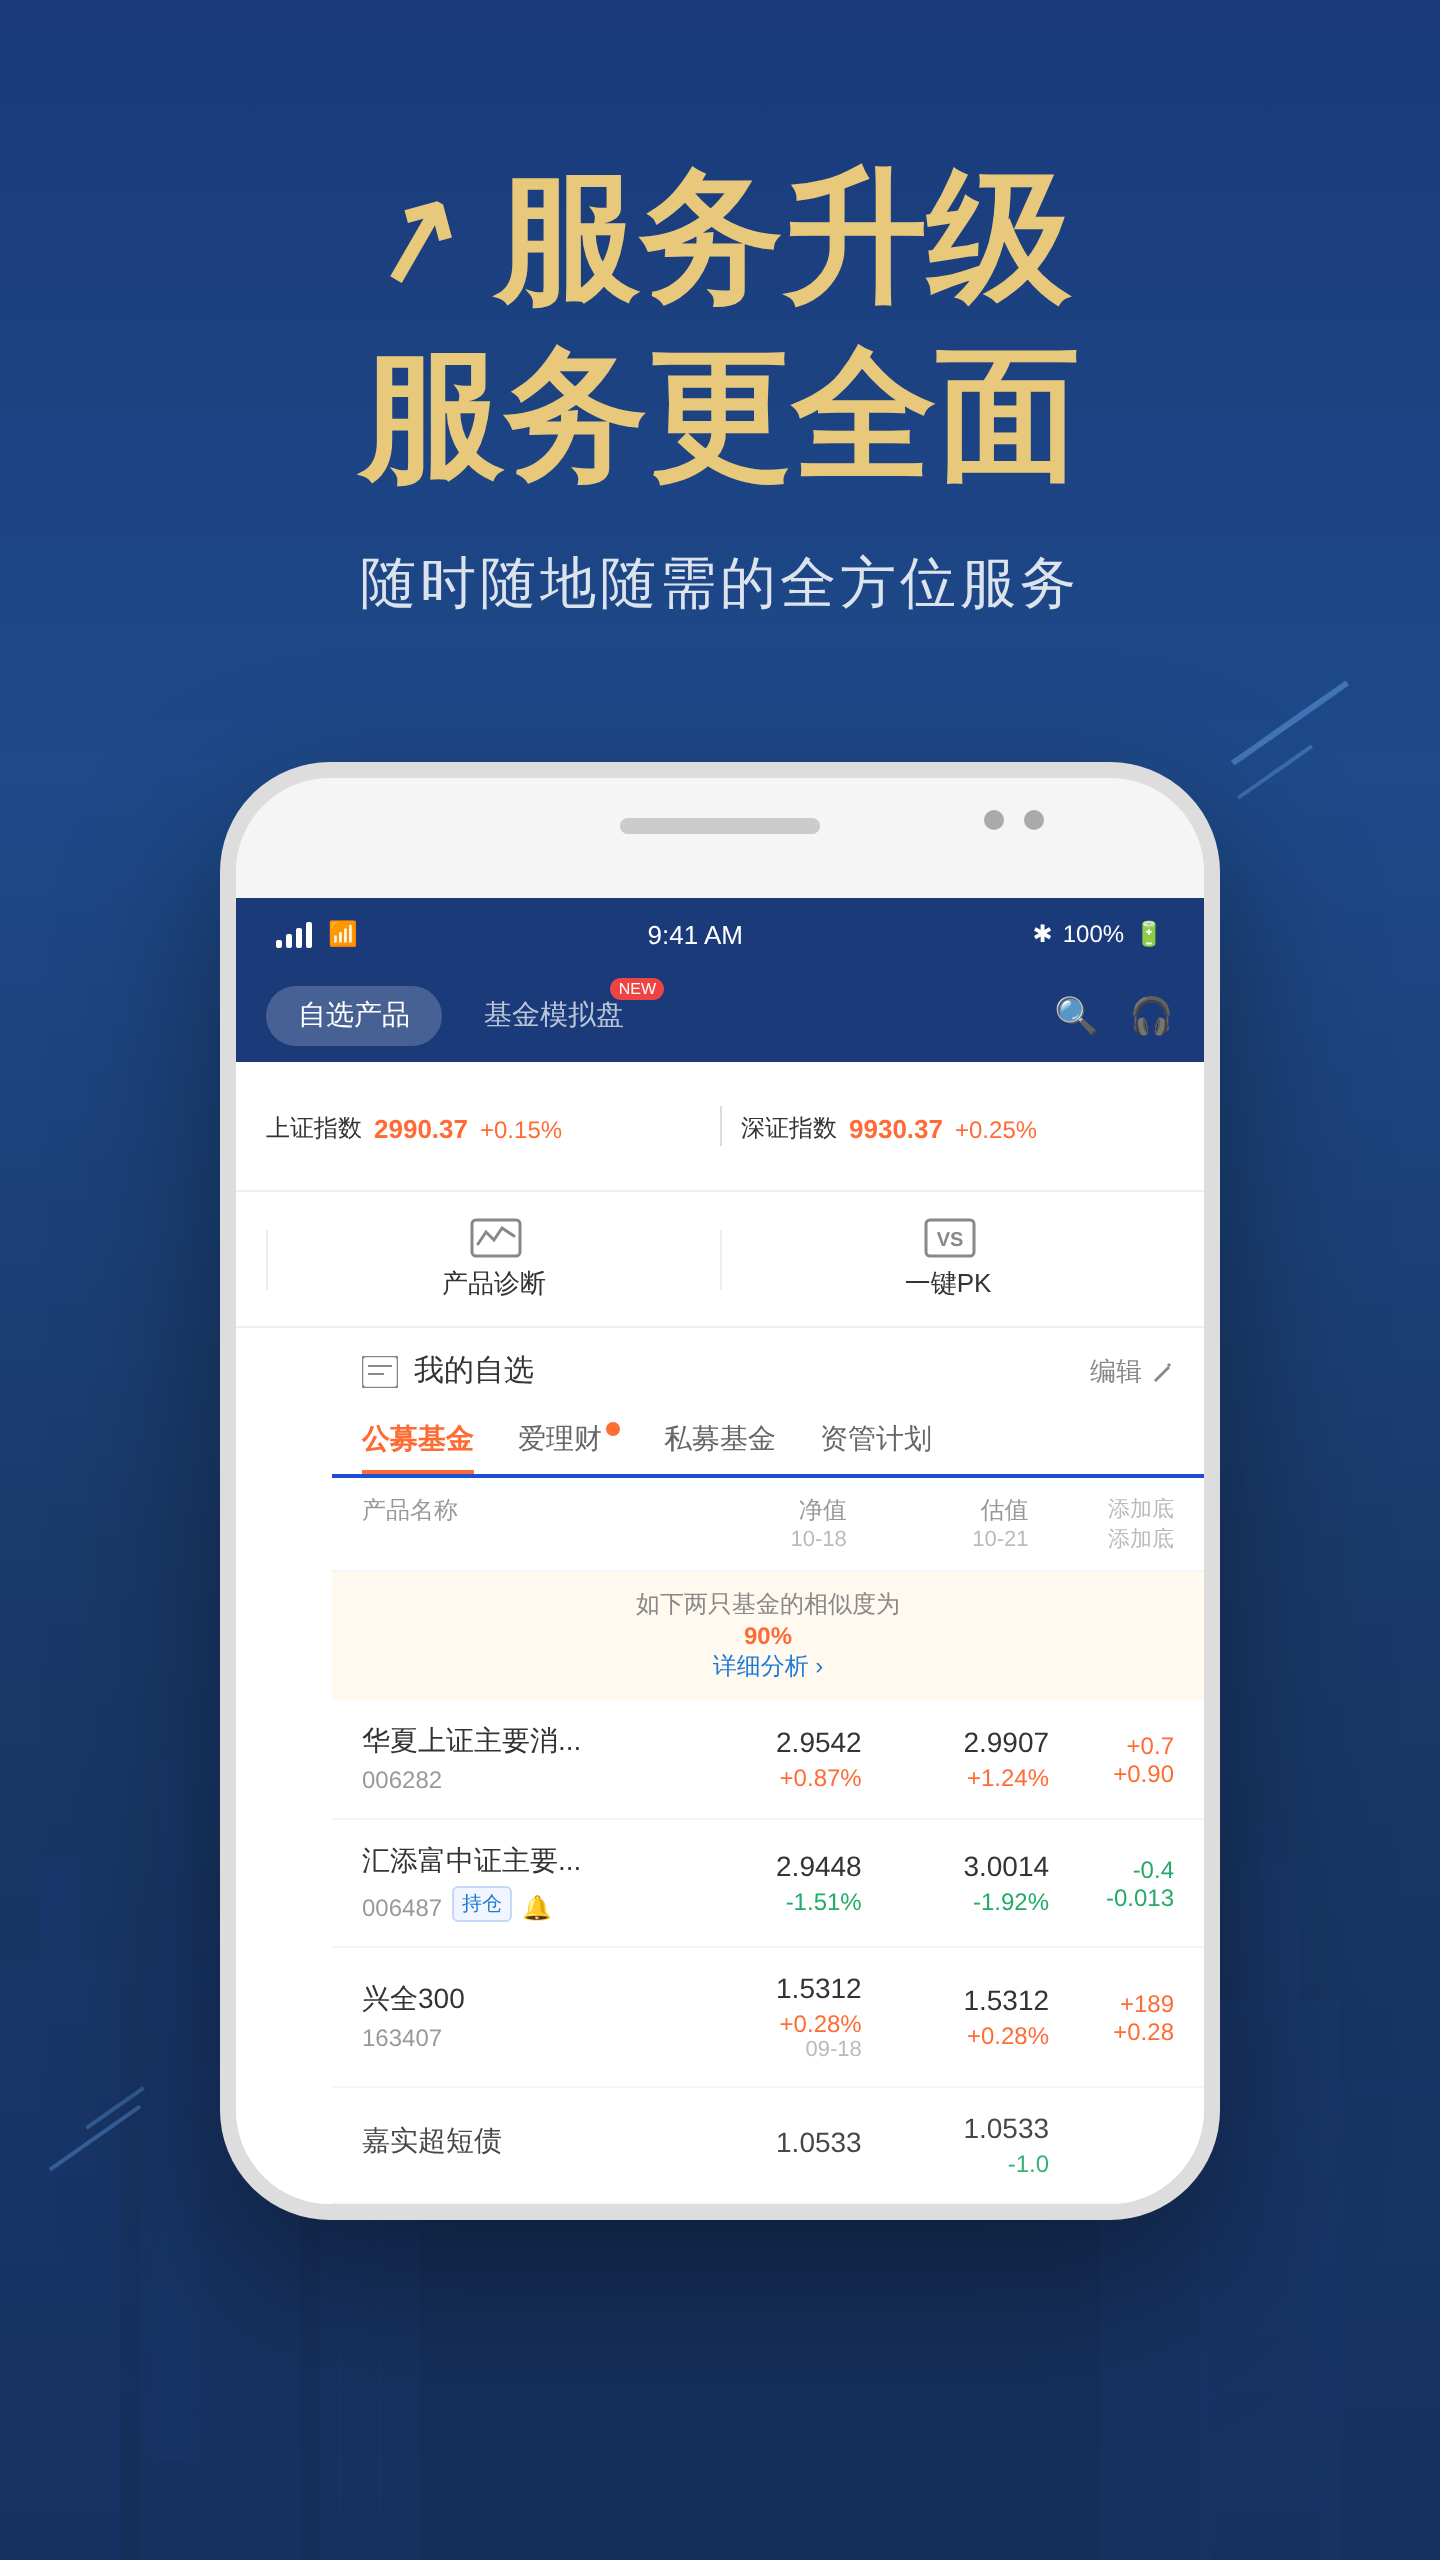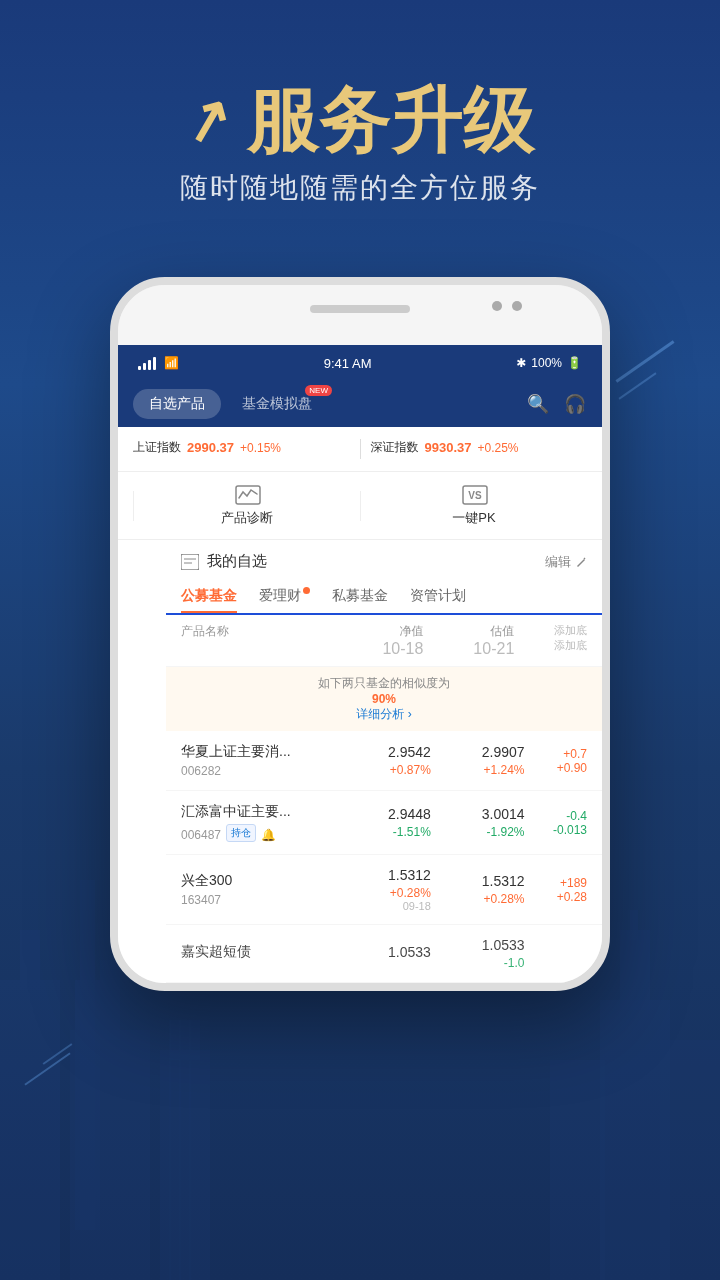--- a/index.html
+++ b/index.html
@@ -215,22 +215,22 @@
 
     .nav-icons {
       display: flex;
       gap: 15px;
     }
 
     
     .ticker-bar {
       background: white;
       display: flex;
-      align-items: flex-start;
-      padding: 12px 15px;
+      align-items: flex-end;
+      padding: 22px 15px;
       font-size: 14px;
       border-bottom: 1px solid #eee;
     }
 
     .ticker-item {
       display: flex;
       align-items: center;
       gap: 6px;
       flex: 1;
     }
@@ -380,21 +380,21 @@
       flex: 1.5;
       font-size: 12px;
       color: #999;
       text-align: right;
       display: flex;
       flex-direction: column;
       align-items: flex-end;
     }
 
     .th-sub {
-      font-size: 16px;
+      font-size: 11px;
       color: #bbb;
       margin-left: 25px;
     }
 
     
     .similarity-notice {
       background: #fff9f0;
       padding: 8px 15px;
       font-size: 12px;
       color: #888;
@@ -521,20 +521,21 @@
   <div style="position:absolute; bottom:225px; left:40px; width:35px; height:2px; background:rgba(100,160,230,0.35); transform:rotate(-35deg);"></div>
 </div>
 
 <div class="main-content">
 
   <div class="hero-section">
     <div class="hero-title-1">
       <span style="display:inline-block; transform:rotate(-15deg); font-size:58px; line-height:1;">↗</span>
       <span>服务升级</span>
     </div>
+    <div class="hero-title-2">服务更全面</div>
     <div class="hero-subtitle">随时随地随需的全方位服务</div>
   </div>
 
   <div class="phone-wrapper">
     <div class="phone-mockup">
 
       <div class="phone-top-bar">
         <div class="phone-speaker"></div>
         <div class="phone-camera"></div>
         <div class="phone-camera2"></div>

